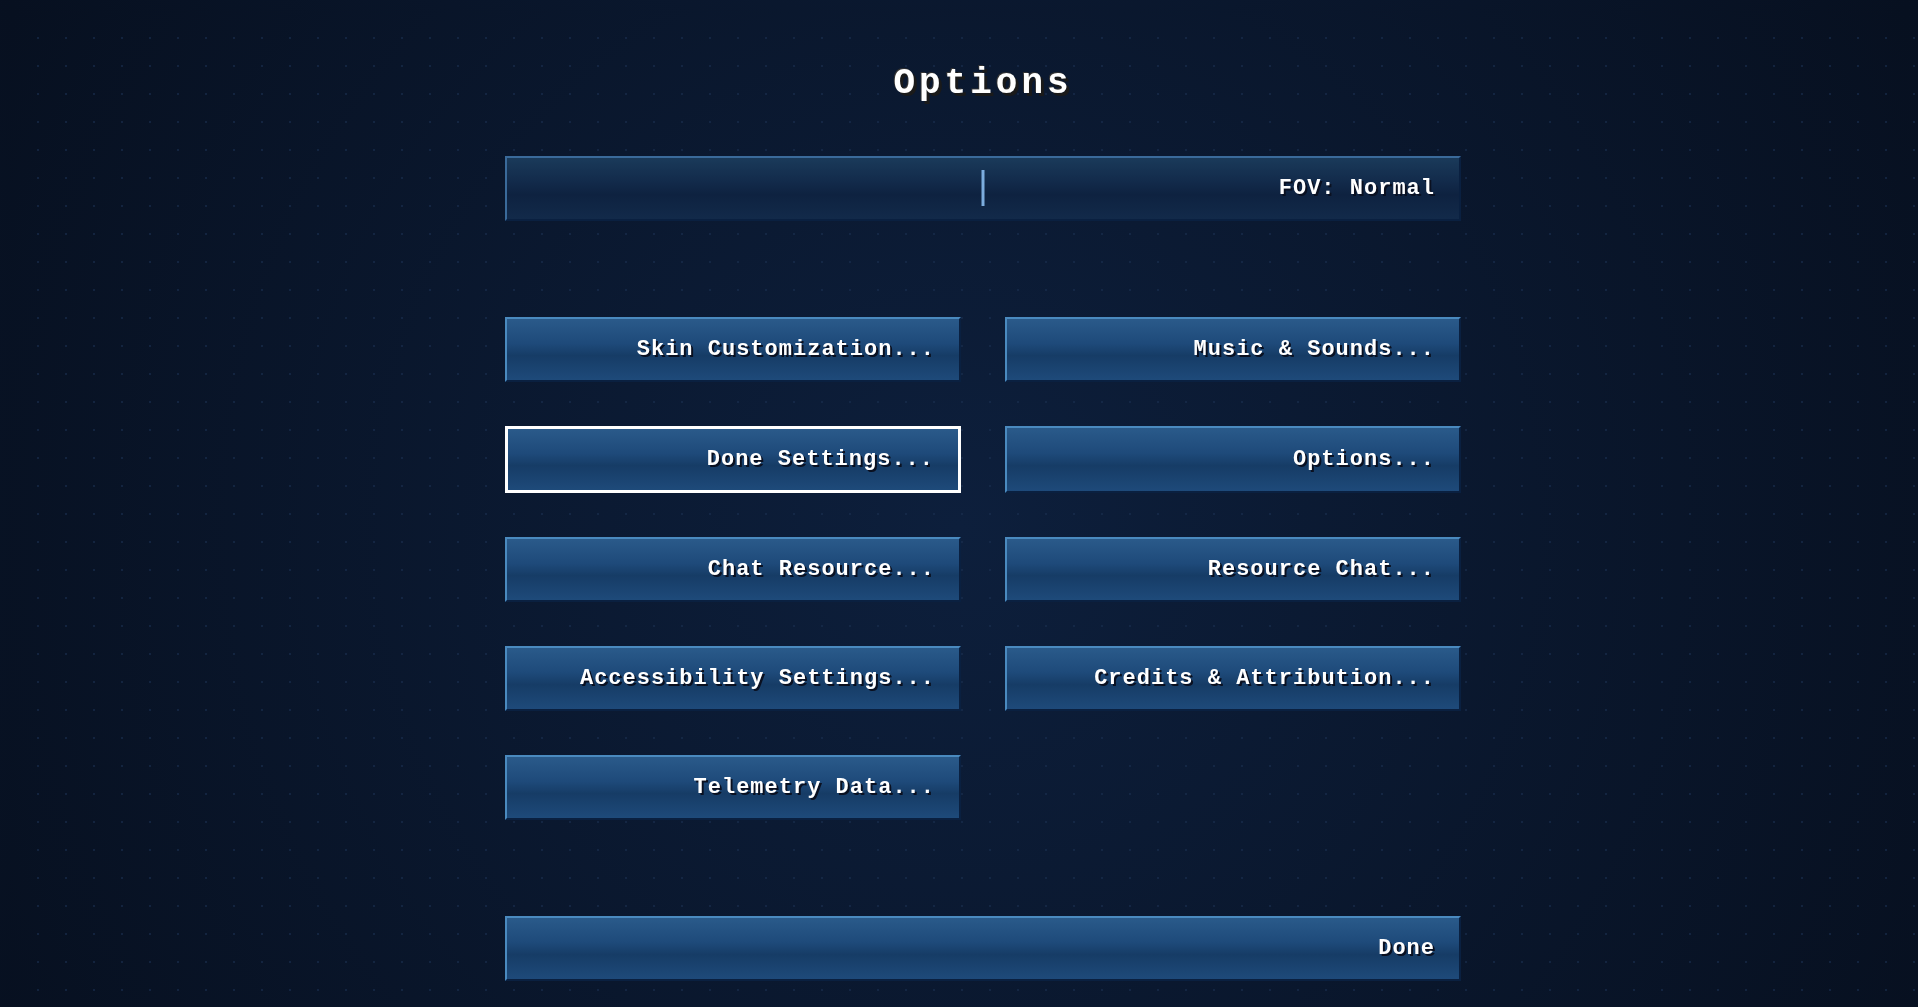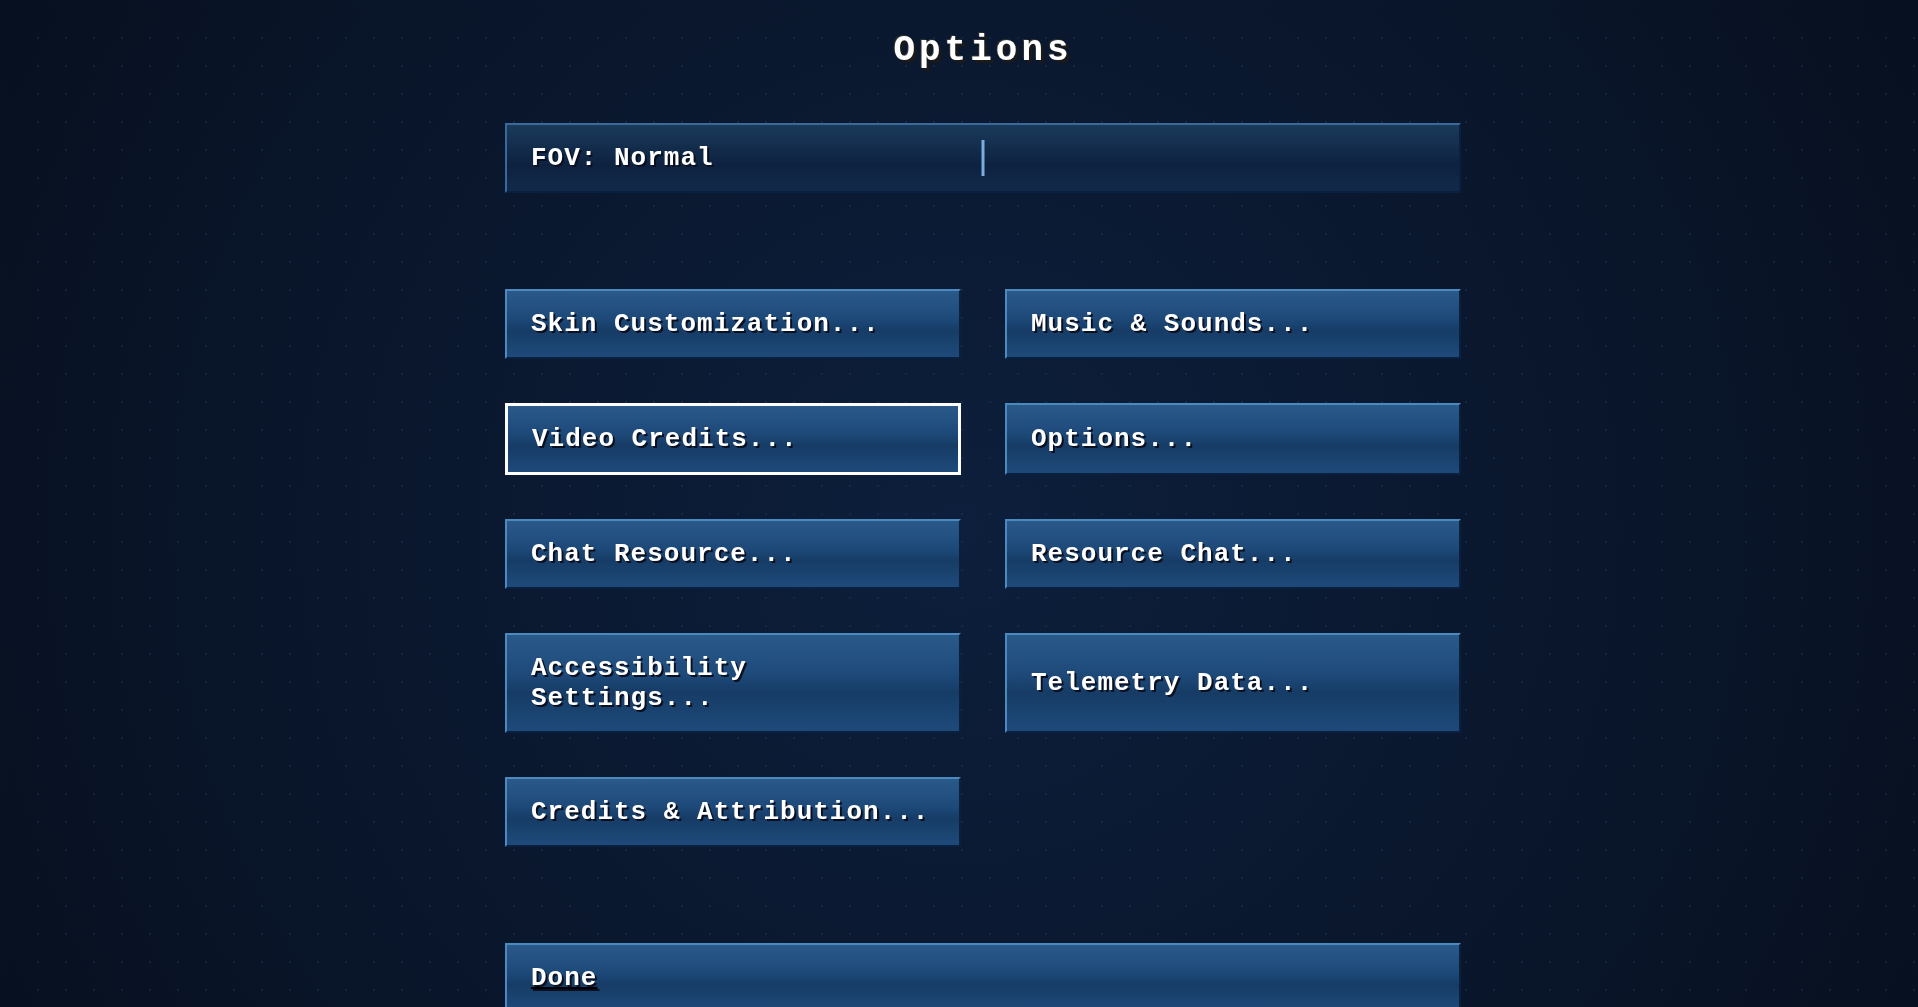--- a/index.html
+++ b/index.html
@@ -71,26 +71,26 @@
 
     .mc-button {
       background: linear-gradient(180deg, #2a5a8a 0%, #1e4a7a 40%, #163c66 60%, #1e4a7a 100%);
       border: none;
       border-top: 2px solid #4a8abf;
       border-left: 2px solid #4a8abf;
       border-right: 2px solid #0a2040;
       border-bottom: 2px solid #0a2040;
       color: #ffffff;
       font-family: 'Courier New', monospace;
-      font-size: 26px;
+      font-size: 22px;
       font-weight: bold;
       letter-spacing: 1px;
       padding: 18px 24px;
       cursor: pointer;
-      text-align: left;
+      text-align: right;
       text-shadow: 2px 2px 0px #0a1020;
       position: relative;
       min-height: 64px;
       flex: 1;
     }
 
     .mc-button.fov-button {
       position: relative;
       background: linear-gradient(180deg, #1a3a5a 0%, #122a4a 40%, #0e2240 60%, #122a4a 100%);
       border-top: 2px solid #3a6a9a;
@@ -112,21 +112,20 @@
 
     .mc-button.video-settings {
       border: 3px solid #ffffff;
       background: linear-gradient(180deg, #2a5a8a 0%, #1e4a7a 40%, #163c66 60%, #1e4a7a 100%);
     }
 
     .done-row {
       width: 100%;
       display: flex;
       justify-content: center;
-      text-decoration: underline;
     }
 
     .done-button {
       width: 480px;
     }
   </style>
 </head>
 <body>
 
 <div class="options-container">
@@ -136,33 +135,33 @@
   <div class="top-row">
     <button class="mc-button fov-button">FOV: Normal</button>
   </div>
 
   <div class="grid-section">
 
     <button class="mc-button">Skin Customization...</button>
 
     <button class="mc-button">Music &amp; Sounds...</button>
 
-    <button class="mc-button video-settings">Video Credits...</button>
+    <button class="mc-button video-settings">Done Settings...</button>
 
     <button class="mc-button">Options...</button>
 
 
     <button class="mc-button">Chat Resource...</button>
 
     <button class="mc-button">Resource Chat...</button>
 
     <button class="mc-button">Accessibility Settings...</button>
 
+    <button class="mc-button">Credits &amp; Attribution...</button>
+
     <button class="mc-button">Telemetry Data...</button>
-
-    <button class="mc-button">Credits &amp; Attribution...</button>
   </div>
 
   <div class="done-row">
     <button class="mc-button done-button">Done</button>
   </div>
 
 </div>
 
 </body></html>

